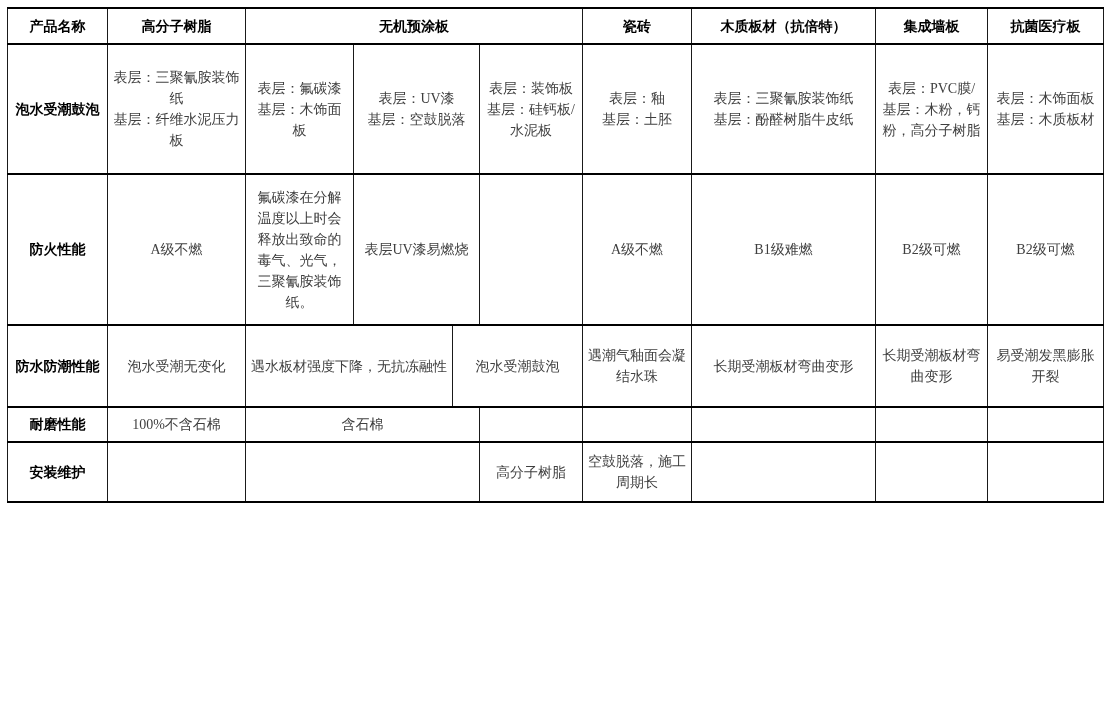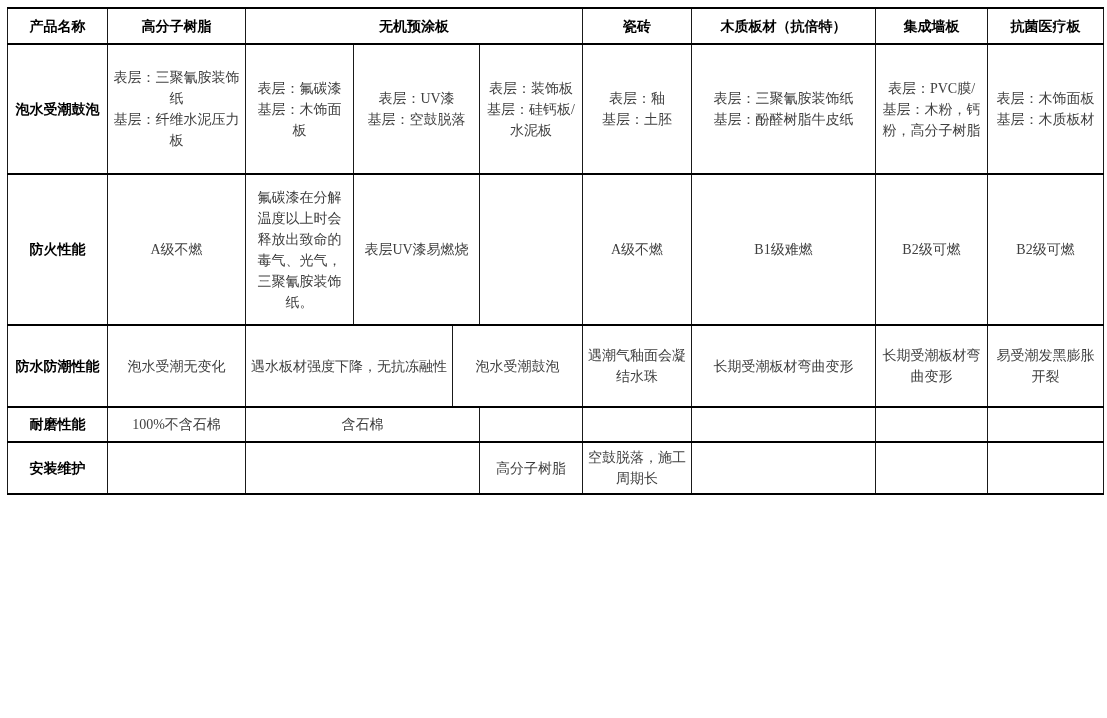--- a/index.html
+++ b/index.html
@@ -122,21 +122,21 @@
         <tr class="data-row" style="height: 35px;">
           <td class="row-label">耐磨性能</td>
           <td>100%不含石棉</td>
           <td colspan="3">含石棉</td>
           <td></td>
           <td></td>
           <td></td>
           <td></td>
           <td></td>
         </tr>
-        <tr class="data-row" style="height: 52px;">
+        <tr class="data-row" style="height: 60px;">
           <td class="row-label">安装维护</td>
           <td></td>
           <td colspan="3"></td>
           <td>高分子树脂</td>
           <td>空鼓脱落，施工周期长</td>
           <td></td>
           <td></td>
           <td></td>
         </tr>
       </tbody>

